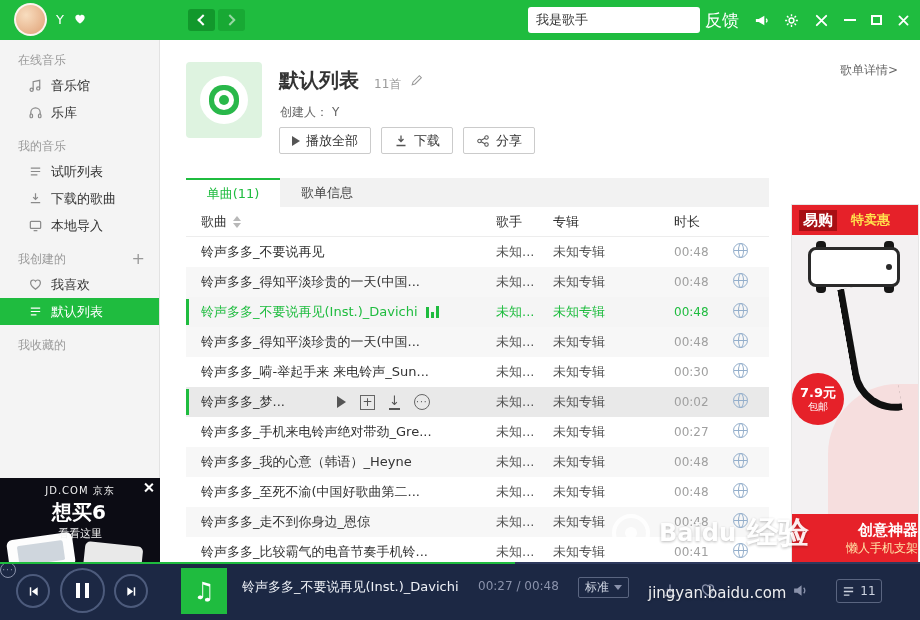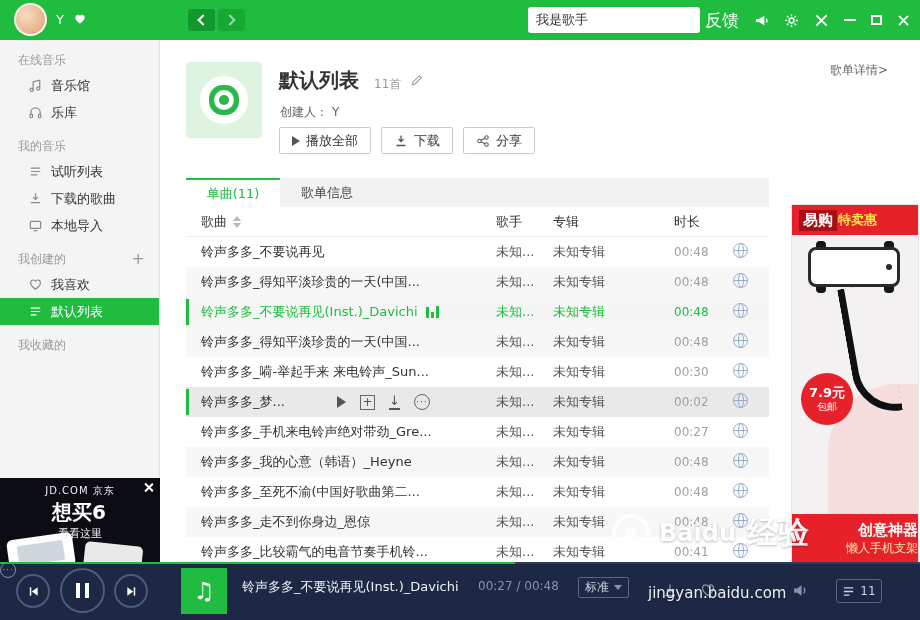--- a/index.html
+++ b/index.html
@@ -59,21 +59,21 @@
   .disc-outer { width:48px; height:48px; background:#fff; border-radius:50%; display:flex; align-items:center; justify-content:center; }
   .disc-core { width:10px; height:10px; border-radius:50%; background:#29b84a; box-shadow:0 0 0 5px #fff, 0 0 0 10px #29b84a; }
   .pl-title { position:absolute; left:118px; top:27px; font-size:20px; color:#333; }
   .pl-count { position:absolute; left:213px; top:36px; font-size:12px; color:#9a9a9a; }
   .pl-edit { position:absolute; left:249px; top:33px; cursor:pointer; }
   .pl-creator { position:absolute; left:119px; top:64px; font-size:12px; color:#666; }
   .pl-creator b { font-weight:normal; margin-left:4px; color:#666; }
   .pl-actions { position:absolute; left:118px; top:87px; display:flex; gap:10px; }
   .btn { height:27px; border:1px solid #cbcbcb; border-radius:2px; background:#fff; display:flex; align-items:center; gap:6px; padding:0 12px; font-size:13px; color:#333; cursor:pointer; }
   .play-tri { width:0; height:0; border-top:5px solid transparent; border-bottom:5px solid transparent; border-left:8px solid #555; }
-  .pl-details { position:absolute; right:32px; top:22px; font-size:12px; color:#666; cursor:pointer; }
+  .pl-details { position:absolute; right:22px; top:22px; font-size:12px; color:#666; cursor:pointer; }
 
   
   .tabs { position:absolute; left:25px; top:138px; width:583px; height:29px; background:#f2f2f2; display:flex; }
   .tab { min-width:94px; padding:0 8px; display:flex; align-items:center; justify-content:center; font-size:13px; color:#444; cursor:pointer; }
   .tab.active { background:#fff; color:#1fbc3f; border-top:2px solid #1fbc3f; }
 
   
   .thead { position:absolute; left:25px; top:167px; width:583px; height:30px; display:grid;
            grid-template-columns:310px 57px 121px 55px 40px; align-items:center; font-size:13px; color:#333; border-bottom:1px solid #ededed; background:#fff; }
   .h-song { padding-left:15px; display:flex; align-items:center; }
@@ -100,31 +100,31 @@
   .globe::before { content:""; position:absolute; left:0; right:0; top:6px; border-top:1px solid #93aecb; }
   .globe::after { content:""; position:absolute; left:3.5px; right:3.5px; top:-1px; bottom:-1px; border:1px solid #93aecb; border-radius:50%; }
   .ricons { display:inline-flex; align-items:center; gap:14px; margin-left:52px; color:#555; }
   .ri-play { width:0; height:0; border-top:6px solid transparent; border-bottom:6px solid transparent; border-left:9px solid #555; cursor:pointer; }
   .ri-add { width:15px; height:15px; border:1px solid #666; font-size:12px; line-height:13px; text-align:center; cursor:pointer; }
   .ri-dl { font-size:13px; line-height:1; border-bottom:2px solid #555; padding-bottom:1px; cursor:pointer; }
   .ri-more { width:16px; height:16px; border:1px solid #666; border-radius:50%; font-size:9px; letter-spacing:1px; display:flex; align-items:center; justify-content:center; cursor:pointer; }
 
   
   .right-ad { position:absolute; left:792px; top:205px; width:126px; height:357px; display:flex; flex-direction:column; box-shadow:0 0 0 1px #e6e6e6; }
-  .ra-header { height:30px; background:#e62129; display:flex; align-items:center; padding-left:7px; gap:1px; }
+  .ra-header { height:30px; background:#e62129; display:flex; align-items:center; padding-left:7px; gap:14px; }
   .ra-brand { background:#a80f14; color:#fff; font-weight:bold; font-size:15px; padding:1px 4px; }
   .ra-tag { color:#ffe14d; font-size:13px; font-weight:bold; }
   .ra-body { position:relative; flex:1; background:#f3f1f2; overflow:hidden; }
   .ra-phone { position:absolute; left:16px; top:12px; width:92px; height:40px; background:#fff; border:3px solid #2a2a2a; border-radius:8px; }
   .ra-phone::after { content:""; position:absolute; right:5px; top:14px; width:6px; height:6px; border-radius:50%; background:#2a2a2a; }
   .ra-clamp-l, .ra-clamp-r { position:absolute; top:6px; width:10px; height:52px; background:#161616; border-radius:4px; }
   .ra-clamp-l { left:24px; } .ra-clamp-r { left:92px; }
   .ra-neck { position:absolute; left:56px; top:50px; width:44px; height:130px; border-left:7px solid #101010; border-bottom:7px solid #101010; border-bottom-left-radius:46px; transform:rotate(-10deg); }
   .ra-person { position:absolute; right:-10px; bottom:0; width:100px; height:130px; background:#f6dede; border-top-left-radius:70px; }
-  .ra-badge { position:absolute; left:9px; top:138px; width:52px; height:52px; border-radius:50%; background:#e62129; color:#fff;
+  .ra-badge { position:absolute; left:0; top:138px; width:52px; height:52px; border-radius:50%; background:#e62129; color:#fff;
               display:flex; flex-direction:column; align-items:center; justify-content:center; line-height:1.2; }
   .ra-price { font-size:13px; font-weight:bold; }
   .ra-ship { font-size:10px; }
   .ra-footer { height:48px; background:#e62129; color:#fff; display:flex; flex-direction:column; align-items:flex-end; justify-content:center; line-height:1.35; }
   .ra-f1 { font-size:15px; font-weight:bold; }
   .ra-f2 { font-size:12px; color:#ffe2a6; }
 
   
   .player { position:absolute; left:0; bottom:0; width:920px; height:58px; background:#1c2844; }
   .p-progress { position:absolute; left:0; top:0; right:0; height:2px; background:#2e3a5e; }

